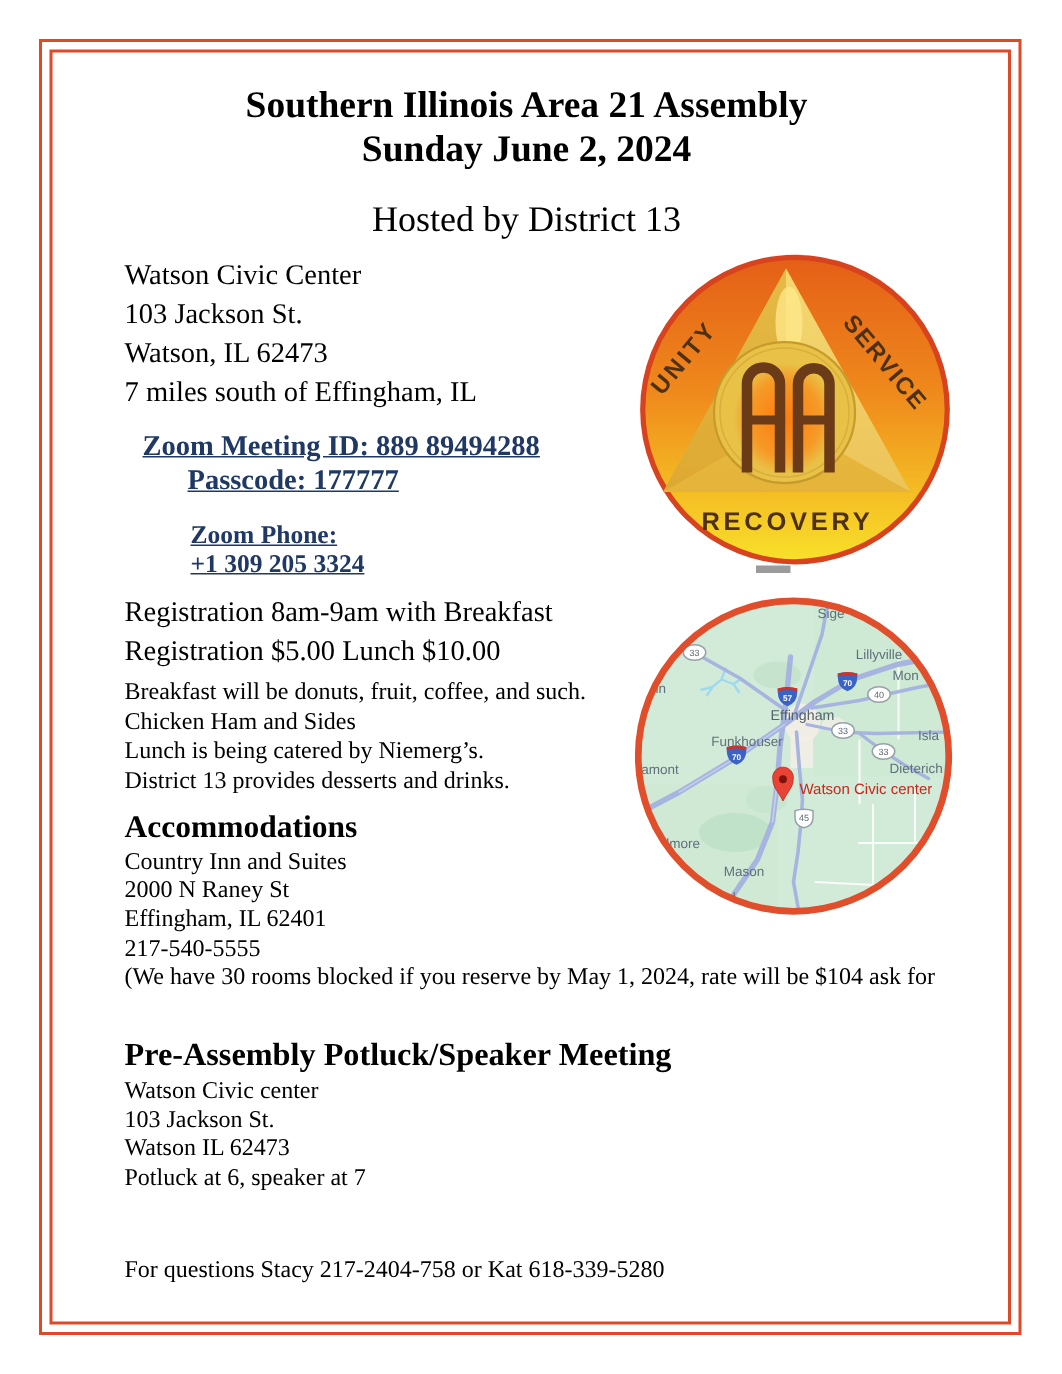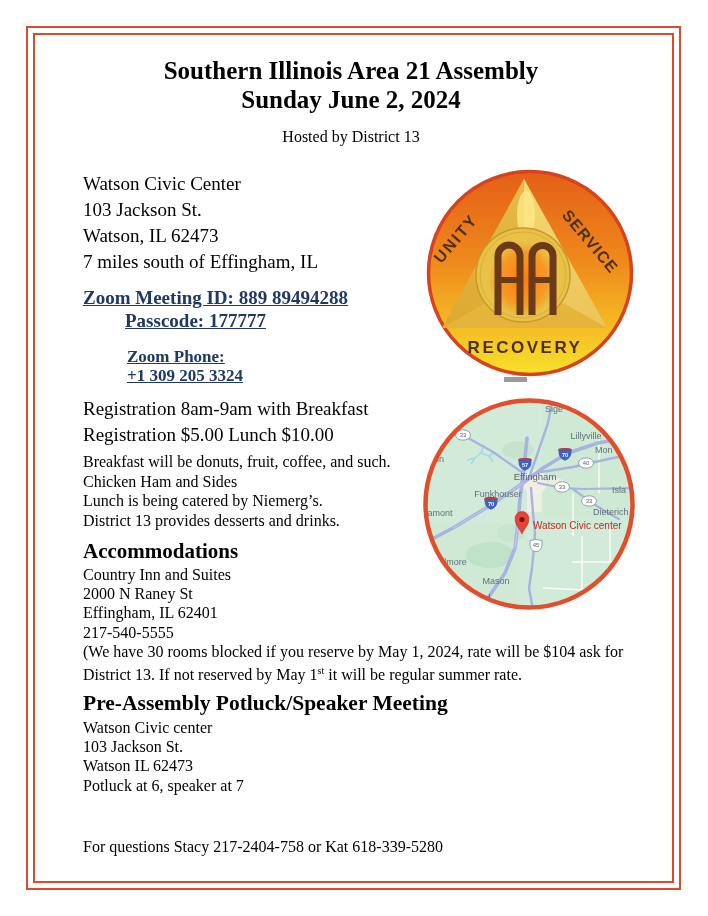--- a/index.html
+++ b/index.html
@@ -8,27 +8,27 @@
   .page { position:relative; width:708px; height:916px; background:#fff; overflow:hidden; }
 
   
   .border-outer { position:absolute; left:26px; top:26px; width:655px; height:864px;
                   border:2px solid #DE4928; pointer-events:none; }
   .border-inner { position:absolute; inset:5px; border:2px solid #DE4928; }
 
   
   .header { position:absolute; top:56px; left:0; width:702px; text-align:center; }
   .title  { font-size:25px; font-weight:bold; line-height:29px; }
-  .subtitle { font-size:16px; line-height:30px; margin-top:8px; }
+  .subtitle { font-size:24px; line-height:30px; margin-top:18px; }
 
   
   .venue { position:absolute; left:83px; top:171px; font-size:19px; line-height:26px; }
 
   .zoom-info { position:absolute; left:83px; top:286px; color:#1F3864; font-weight:bold; }
-  .zoom-info .ln { font-size:19px; line-height:23px; text-decoration:underline; }
+  .zoom-info .ln { font-size:19px; line-height:23px; text-decoration:underline;margin-left:12px; }
   .zoom-info .indent { margin-left:42px; }
   .zoom-phone { margin-top:15px; margin-left:44px; font-size:17px; line-height:19px; }
   .zoom-phone div { text-decoration:underline; }
 
   .registration { position:absolute; left:83px; top:396px; font-size:19px; line-height:26px; }
 
   .meals { position:absolute; left:83px; top:452px; font-size:16px; line-height:19.5px; }
 
   .accommodations { position:absolute; left:83px; top:537px; }
   .accommodations h2 { font-size:21px; line-height:28px; font-weight:bold; }
@@ -90,21 +90,20 @@
     <div>District 13 provides desserts and drinks.</div>
   </section>
 
   <section class="accommodations">
     <h2>Accommodations</h2>
     <div class="ln">Country Inn and Suites</div>
     <div class="ln">2000 N Raney St</div>
     <div class="ln">Effingham, IL 62401</div>
     <div class="ln">217-540-5555</div>
     <div class="ln">(We have 30 rooms blocked if you reserve by May 1, 2024, rate will be $104 ask for</div>
-    <div class="ln"><span>District 13. If not reserved by May 1</span><sup>st</sup><span> it will be regular summer rate.</span></div>
   </section>
 
   <section class="pre-assembly">
     <h2>Pre-Assembly Potluck/Speaker Meeting</h2>
     <div class="ln">Watson Civic center</div>
     <div class="ln">103 Jackson St.</div>
     <div class="ln">Watson IL 62473</div>
     <div class="ln">Potluck at 6, speaker at 7</div>
   </section>
 

